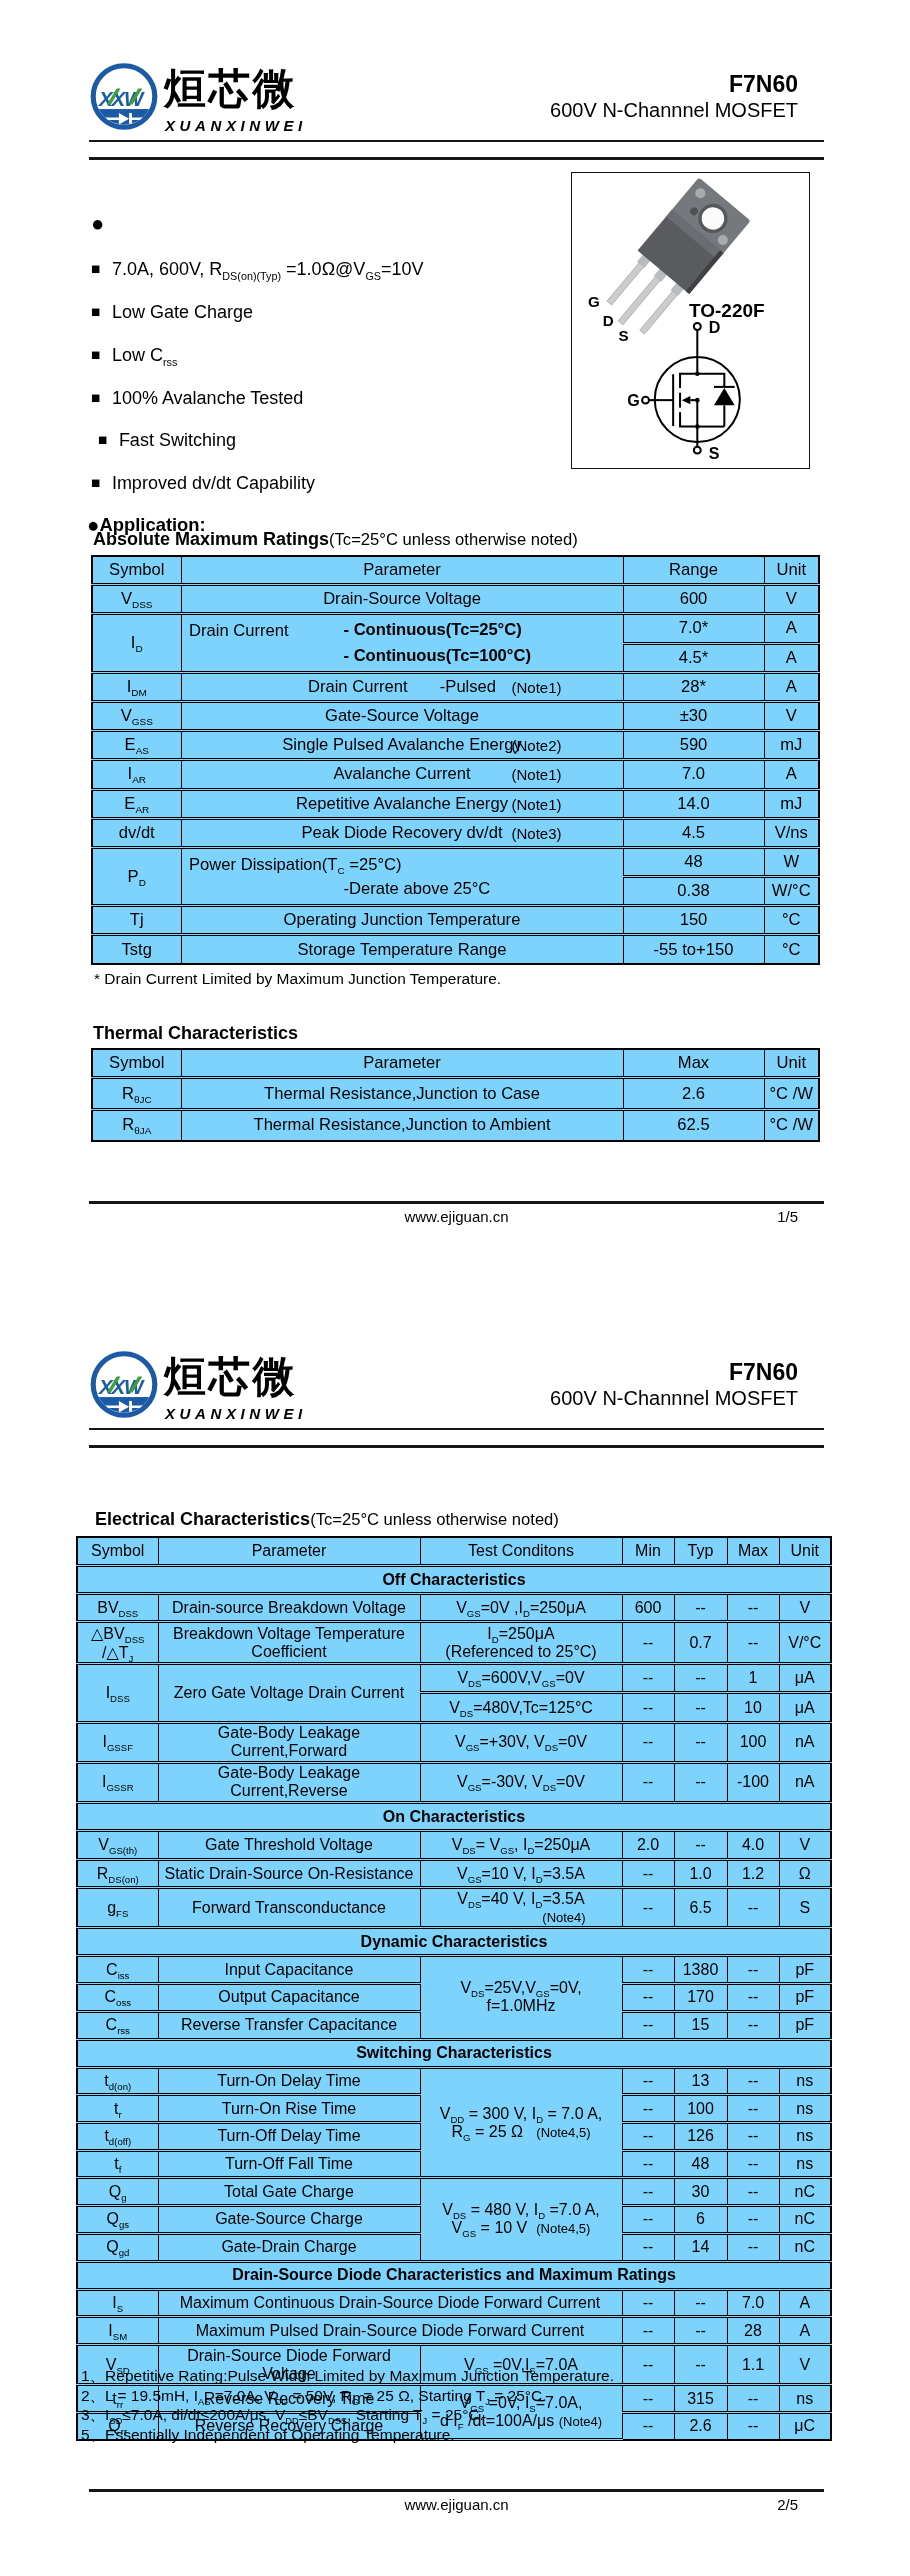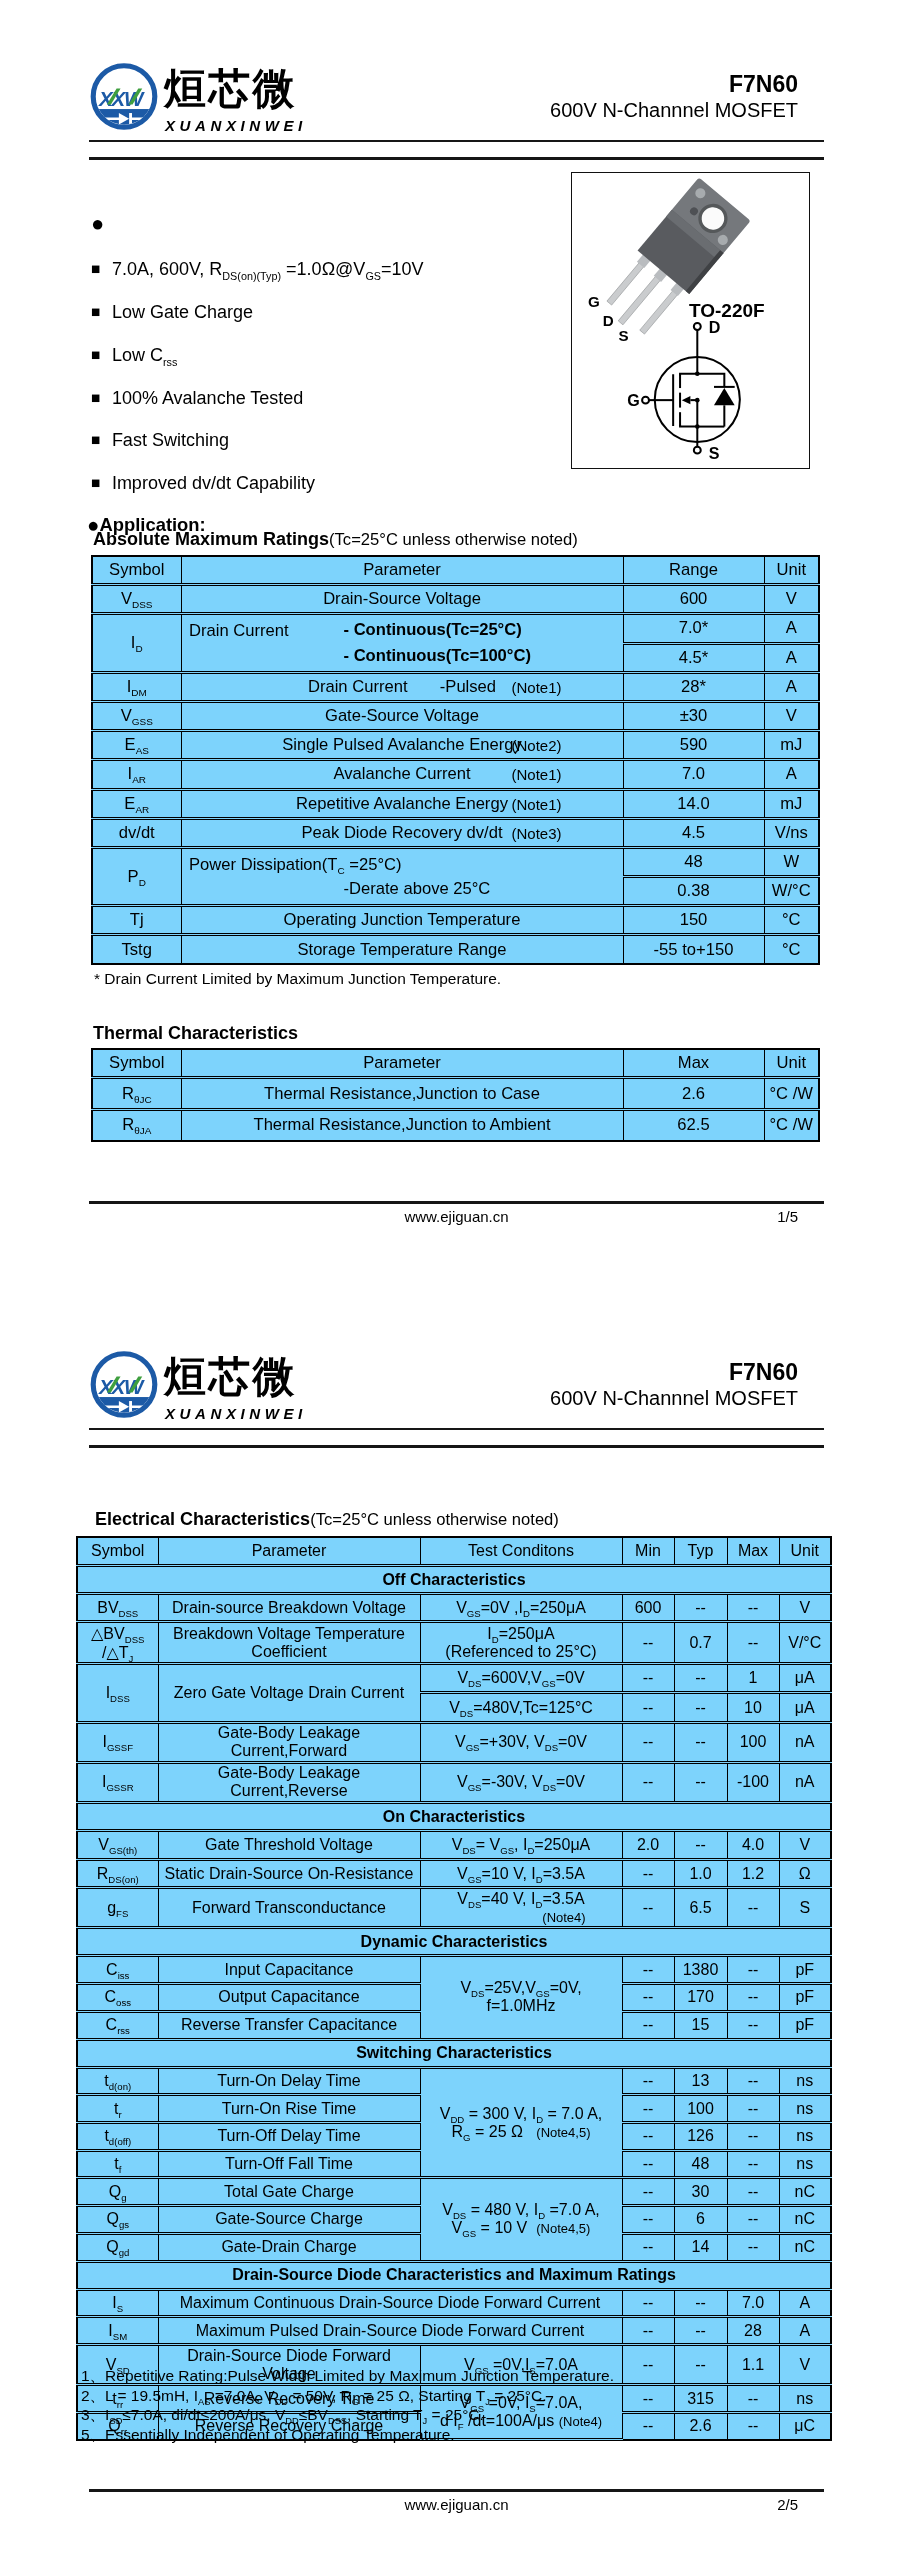--- a/index.html
+++ b/index.html
@@ -166,21 +166,21 @@
     <div class="subtitle">600V N-Channnel MOSFET</div>
     <div class="rule rule1"></div>
     <div class="rule rule2"></div>
 
     <div class="featlead">●</div>
     <div class="featwrap" id="featList">
         <div class="feat" style="top: 259px;"><span class="sqb">■</span><span class="ftext">7.0A, 600V, R<sub>DS(on)(Typ)</sub> =1.0Ω@V<sub>GS</sub>=10V</span></div>
         <div class="feat" style="top: 302px;"><span class="sqb">■</span><span class="ftext">Low Gate Charge</span></div>
         <div class="feat" style="top: 345px;"><span class="sqb">■</span><span class="ftext">Low C<sub>rss</sub></span></div>
         <div class="feat" style="top: 388px;"><span class="sqb">■</span><span class="ftext">100% Avalanche Tested</span></div>
-        <div class="feat" style="top: 430px;"><span class="sqb">■</span><span class="ftext">Fast Switching</span></div>
+        <div class="feat" style="top: 430px; margin-left: 7px;"><span class="sqb">■</span><span class="ftext">Fast Switching</span></div>
         <div class="feat" style="top: 473px;"><span class="sqb">■</span><span class="ftext">Improved dv/dt Capability</span></div>
         <div class="feat" style="top: 556px;"><span class="sqb">■</span><span class="ftext">High Frequency Switching Mode Power Supply</span></div>
         <div class="feat" style="top: 598px;"><span class="sqb">■</span><span class="ftext">Active Power Factor Correction</span></div>
       </div>
     <div class="featapp">
       <span class="rb">●</span><span class="applbl">Application:</span>
     </div>
 
     <div class="pkgbox"></div>
     <svg class="pkg-svg" width="225" height="172" viewBox="0 0 392 300">

